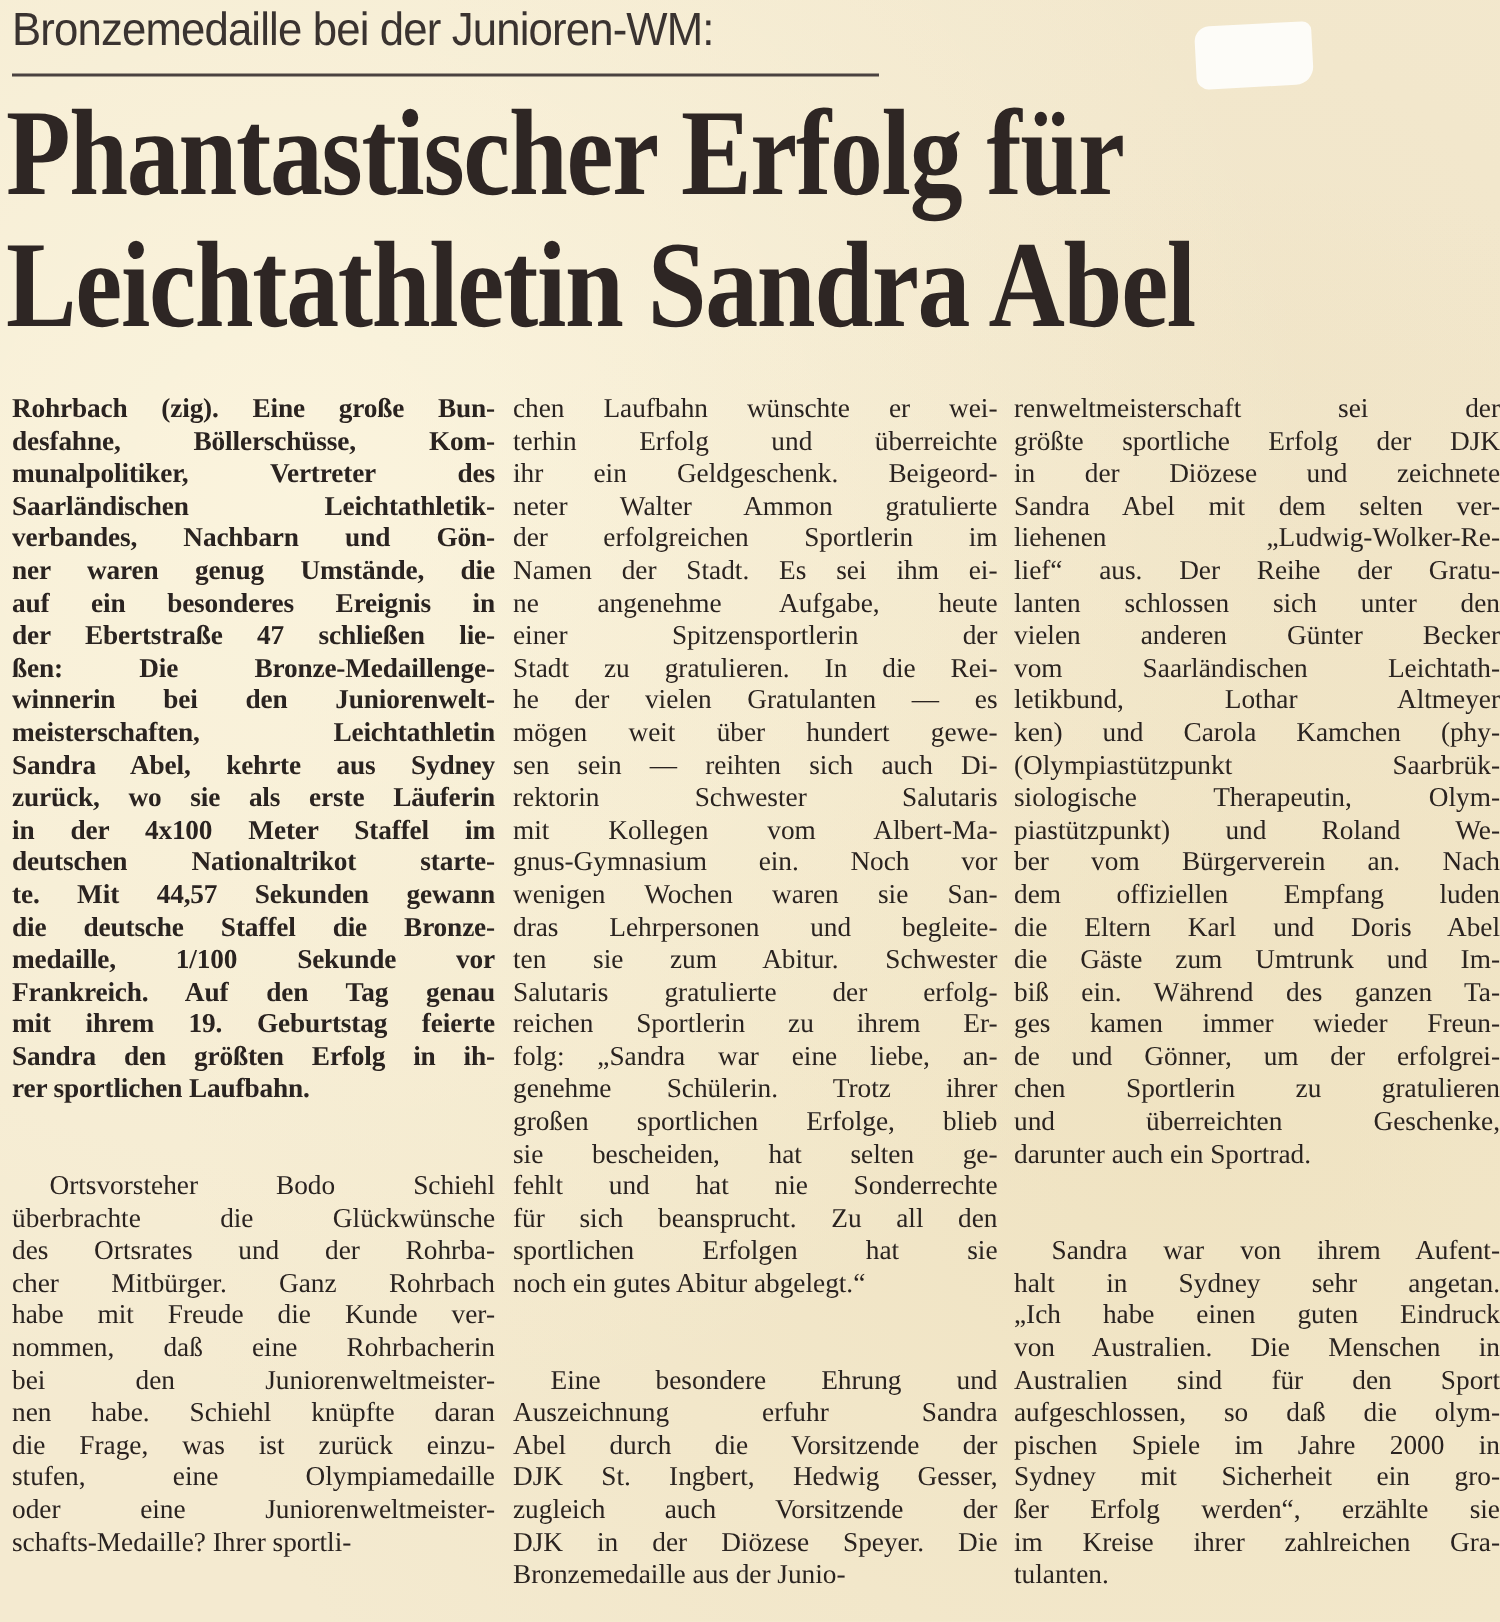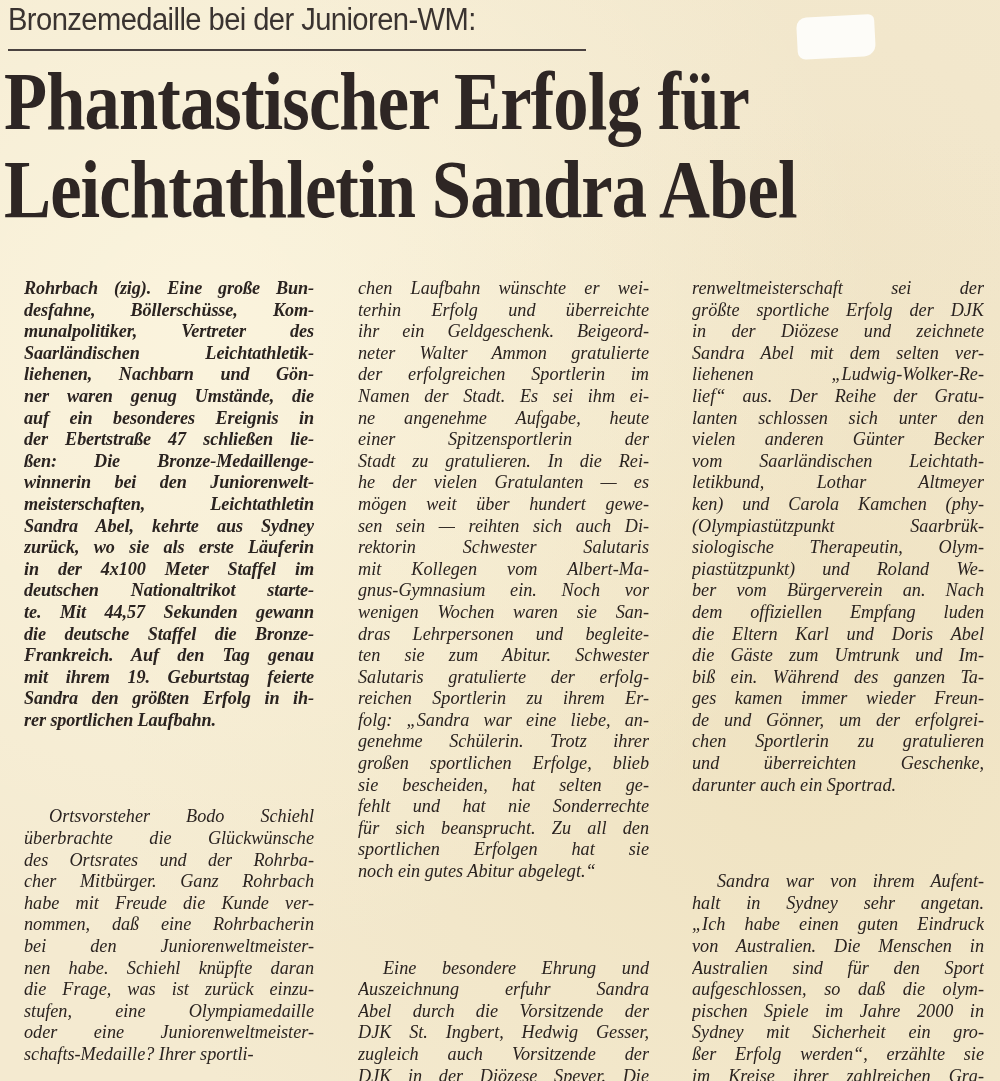--- a/index.html
+++ b/index.html
@@ -78,21 +78,21 @@
     .col {
       position: absolute;
       top: 0;
       font-family: "Liberation Serif", serif;
       font-size: 18.2px;
       line-height: 21.6px;
       color: #2a2320;
       text-align: justify;
       hyphens: manual;
     }
-    .col p { margin: 16px; font-style: italic; }
+    .col p { margin: 0; }
     .col-1 { left: 0; width: 322px; }
     .col-2 { left: 334px; width: 323px; }
     .col-3 { left: 668px; width: 324px; }
     .lead {
       font-weight: bold;
       letter-spacing: -0.1px;
     }
     .para-gap { height: 43px; }
     .line { display: block; text-align: justify; text-align-last: justify; white-space: nowrap; overflow: hidden; }
     .line.last { text-align-last: left; }
@@ -110,33 +110,34 @@
     <div>Leichtathletin Sandra Abel</div>
   </h1>
 
   <div class="columns">
     <div class="col col-1">
         <p class="lead">
           <span class="line">Rohrbach (zig). Eine große Bun-</span>
           <span class="line">desfahne, Böllerschüsse, Kom-</span>
           <span class="line">munalpolitiker, Vertreter des</span>
           <span class="line">Saarländischen Leichtathletik-</span>
-          <span class="line">liehenen, Nachbarn und Gön-</span>
+          <span class="line">verbandes, Nachbarn und Gön-</span>
           <span class="line">ner waren genug Umstände, die</span>
           <span class="line">auf ein besonderes Ereignis in</span>
           <span class="line">der Ebertstraße 47 schließen lie-</span>
           <span class="line">ßen: Die Bronze-Medaillenge-</span>
           <span class="line">winnerin bei den Juniorenwelt-</span>
           <span class="line">meisterschaften, Leichtathletin</span>
           <span class="line">Sandra Abel, kehrte aus Sydney</span>
           <span class="line">zurück, wo sie als erste Läuferin</span>
           <span class="line">in der 4x100 Meter Staffel im</span>
           <span class="line">deutschen Nationaltrikot starte-</span>
           <span class="line">te. Mit 44,57 Sekunden gewann</span>
           <span class="line">die deutsche Staffel die Bronze-</span>
+          <span class="line">medaille, 1/100 Sekunde vor</span>
           <span class="line">Frankreich. Auf den Tag genau</span>
           <span class="line">mit ihrem 19. Geburtstag feierte</span>
           <span class="line">Sandra den größten Erfolg in ih-</span>
           <span class="line last">rer sportlichen Laufbahn.</span>
         </p>
         <div class="para-gap"></div>
         <p class="">
           <span class="line" style="text-indent: 25px;">Ortsvorsteher Bodo Schiehl</span>
           <span class="line">überbrachte die Glückwünsche</span>
           <span class="line">des Ortsrates und der Rohrba-</span>

